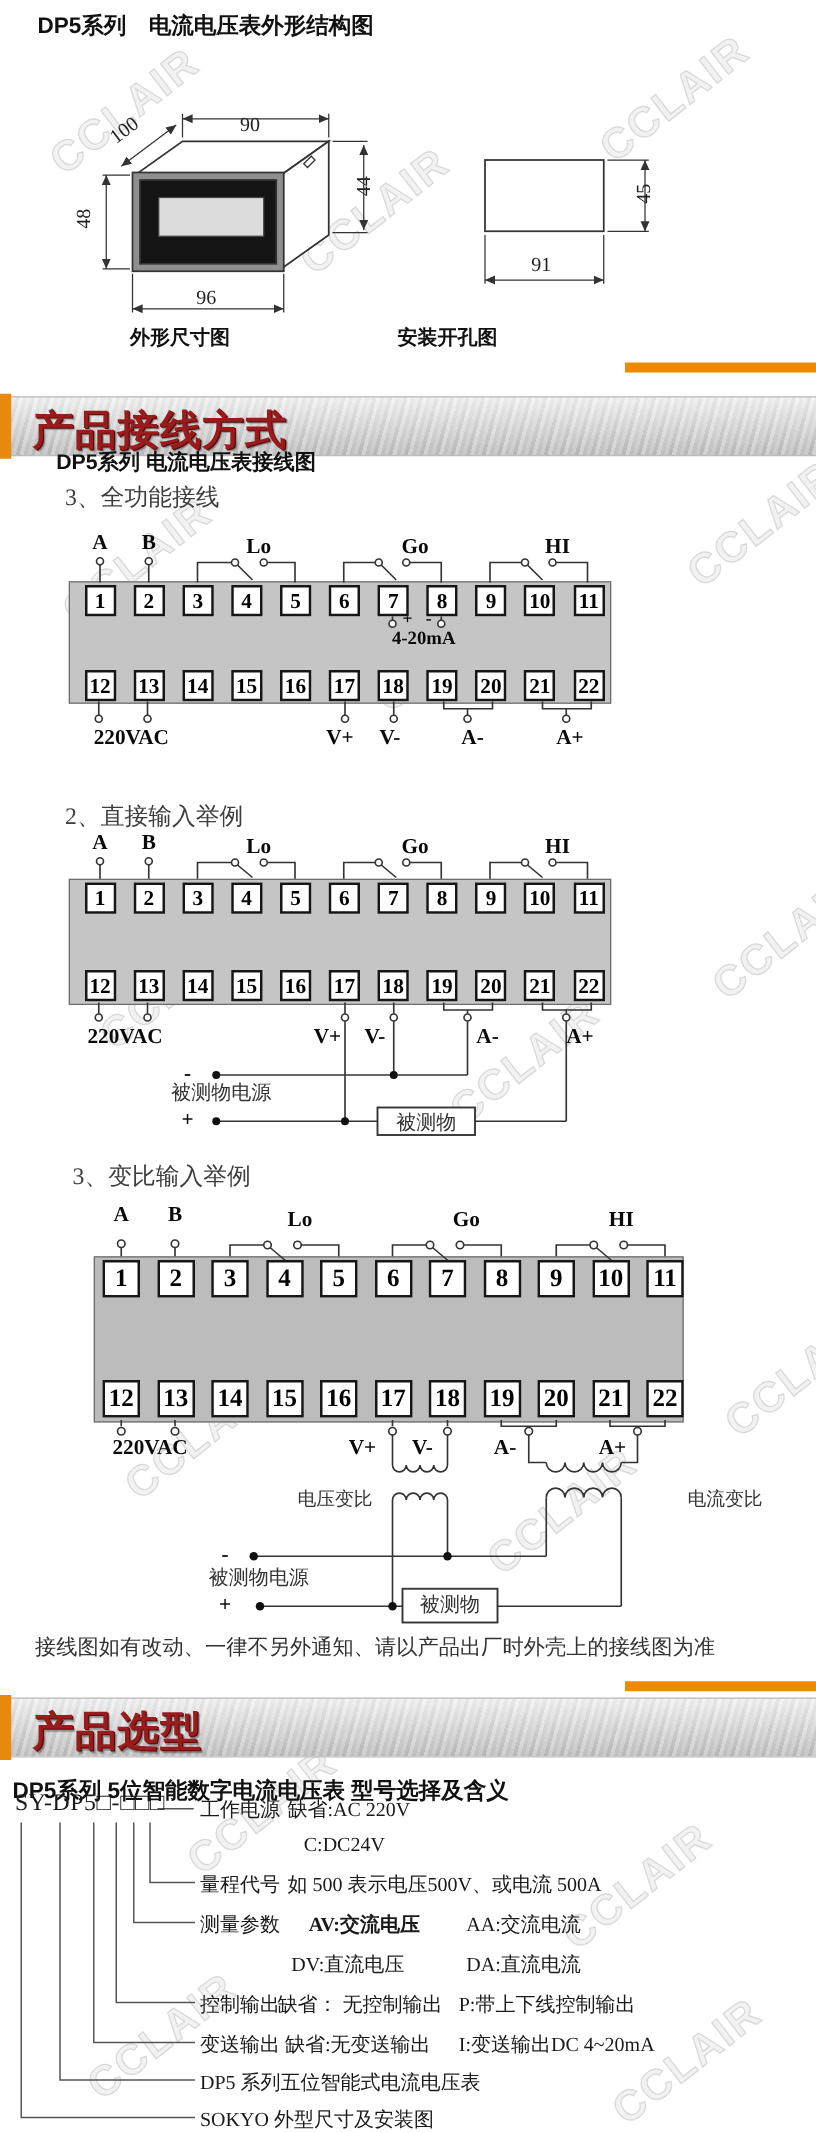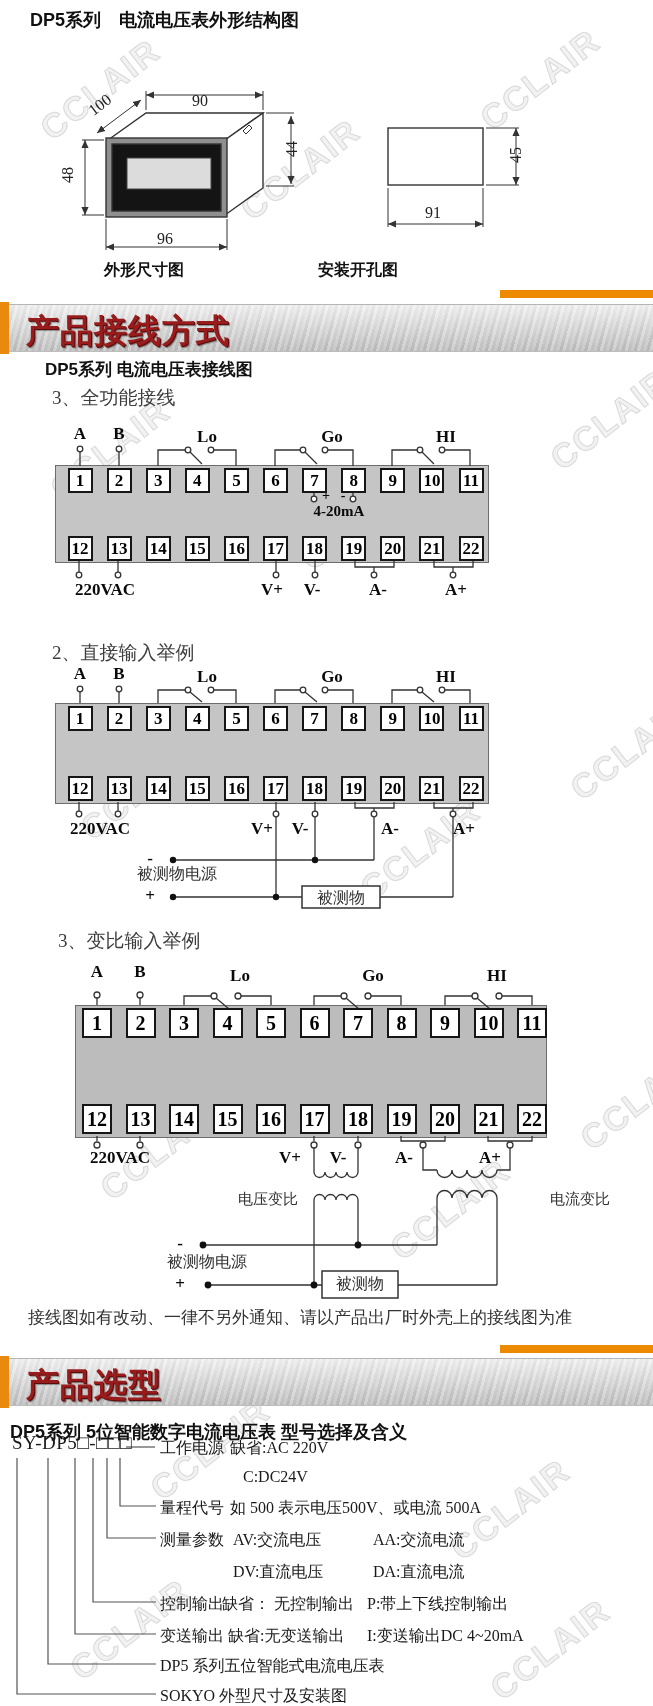--- a/index.html
+++ b/index.html
@@ -221,21 +221,21 @@
   <div class="abs dim rot" style="left:60px;top:166px;">48</div>
   <div class="abs dim rot" style="left:284px;top:140px;">44</div>
   <div class="abs dim" style="left:157px;top:230px;">96</div>
   <div class="abs dim" style="left:425px;top:204px;">91</div>
   <div class="abs dim rot" style="left:508px;top:146px;">45</div>
 
   <div class="abs cap" style="left:104px;top:260px;">外形尺寸图</div>
   <div class="abs cap" style="left:318px;top:260px;">安装开孔图</div>
 
   <div class="ostrip" style="top:290px;"></div>
-  <div class="band" style="top:304px;">
+  <div class="band" style="top:317px;">
     <div class="obar"></div>
     <div class="btitle">产品接线方式</div>
   </div>
 
   <div class="abs t17b" style="left:45px;top:358px;">DP5系列  电流电压表接线图</div>
 
   <div class="abs dh" style="left:52px;top:385px;">3、全功能接线</div>
   <div class="abs wl" style="left:80px;top:424px;">A</div>
   <div class="abs wl" style="left:119px;top:424px;">B</div>
   <div class="abs wl" style="left:207px;top:427px;">Lo</div>
@@ -294,21 +294,21 @@
 
   <div class="abs t18b" style="left:10px;top:1408px;font-size:18px;margin-top:12px;">DP5系列 5位智能数字电流电压表 型号选择及含义</div>
   <div class="abs sr" style="left:12px;top:1432px;font-size:19px;letter-spacing:.5px;">SY-DP5□-□□□</div>
 
   <div class="abs sr" style="left:160px;top:1438px;">工作电源</div>
   <div class="abs sr" style="left:230px;top:1438px;">缺省:AC 220V</div>
   <div class="abs sr" style="left:243px;top:1468px;">C:DC24V</div>
   <div class="abs sr" style="left:160px;top:1498px;">量程代号</div>
   <div class="abs sr" style="left:230px;top:1498px;">如 500 表示电压500V、或电流 500A</div>
   <div class="abs sr" style="left:160px;top:1530px;">测量参数</div>
-  <div class="abs sr" style="left:233px;top:1530px;">AV:交流电压</div>
+  <div class="abs sr" style="left:247px;top:1530px;font-weight:bold;">AV:交流电压</div>
   <div class="abs sr" style="left:373px;top:1530px;">AA:交流电流</div>
   <div class="abs sr" style="left:233px;top:1562px;">DV:直流电压</div>
   <div class="abs sr" style="left:373px;top:1562px;">DA:直流电流</div>
   <div class="abs sr" style="left:160px;top:1594px;">控制输出</div>
   <div class="abs sr" style="left:222px;top:1594px;">缺省： 无控制输出</div>
   <div class="abs sr" style="left:367px;top:1594px;">P:带上下线控制输出</div>
   <div class="abs sr" style="left:160px;top:1626px;">变送输出</div>
   <div class="abs sr" style="left:228px;top:1626px;">缺省:无变送输出</div>
   <div class="abs sr" style="left:367px;top:1626px;">I:变送输出DC 4~20mA</div>
   <div class="abs sr" style="left:160px;top:1656px;">DP5 系列五位智能式电流电压表</div>

